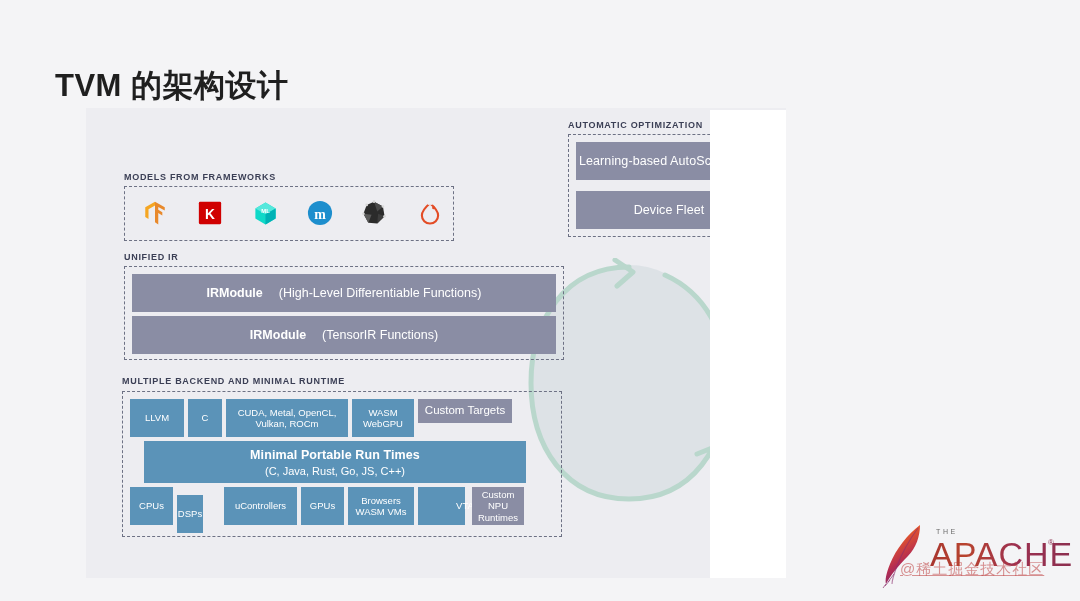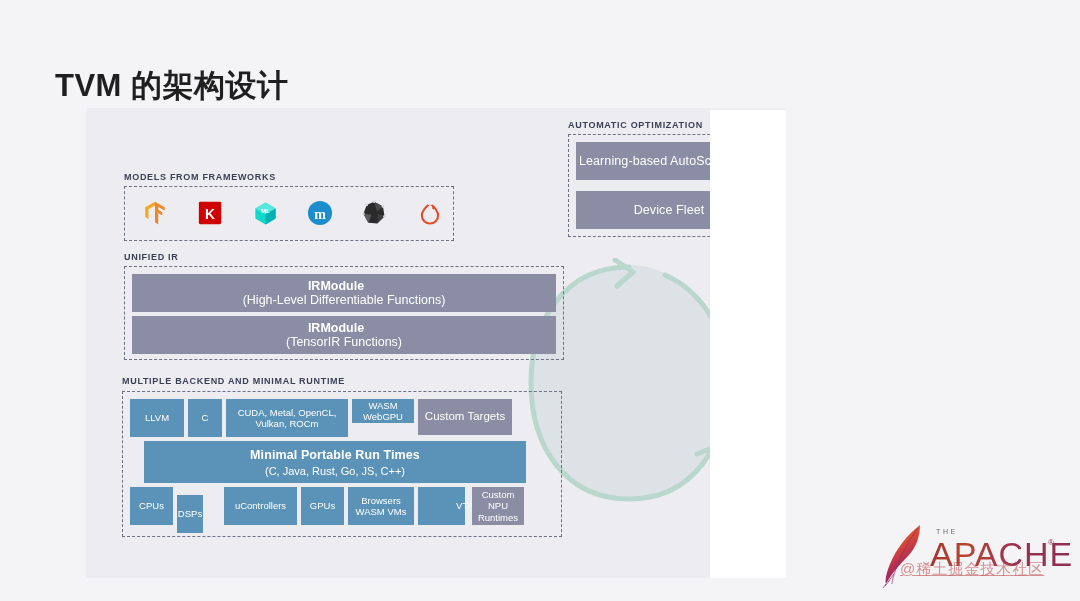--- a/index.html
+++ b/index.html
@@ -97,21 +97,20 @@
   
   .ir-bar {
     position: absolute;
     background: #8a8da4;
     display: flex;
     align-items: center;
     justify-content: center;
     color: #ffffff;
     font-size: 12.5px;
     box-sizing: border-box;
-    flex-direction: column;
   }
   .ir-bar .ir-name {
     font-weight: 700;
     margin-right: 16px;
   }
   .ir-bar .ir-desc { font-weight: 400; }
 
   
   .backend-chip { font-size: 9.5px; }
   .backend-chip.big { font-size: 11.5px; }
@@ -287,25 +286,25 @@
   <div class="chip blue backend-chip" style="left:44px; top:291px; width:54px; height:38px;">
     <span>LLVM</span>
   </div>
   <div class="chip blue backend-chip" style="left:102px; top:291px; width:34px; height:38px;">
     <span>C</span>
   </div>
   <div class="chip blue backend-chip" style="left:140px; top:291px; width:122px; height:38px; white-space:pre-line;">
     <span>CUDA, Metal, OpenCL,
 Vulkan, ROCm</span>
   </div>
-  <div class="chip blue backend-chip" style="left:266px; top:291px; width:62px; height:24px; white-space:pre-line;">
+  <div class="chip blue backend-chip" style="left:266px; top:291px; width:62px; height:38px; white-space:pre-line;">
     <span>WASM
 WebGPU</span>
   </div>
-  <div class="chip purple backend-chip big" style="left:332px; top:291px; width:94px; height:36px;">
+  <div class="chip purple backend-chip big" style="left:332px; top:291px; width:94px; height:24px;">
     <span>Custom Targets</span>
   </div>
 
   <div id="runtime-bar" style="left:58px; top:333px; width:382px; height:42px;">
     <span class="rt-title">Minimal Portable Run Times</span>
     <span class="rt-sub">(C, Java, Rust, Go, JS, C++)</span>
   </div>
 
   <div class="chip blue hw-chip" style="left:44px; top:379px; width:43px; height:38px;text-align:right;">
     <span>CPUs</span>

